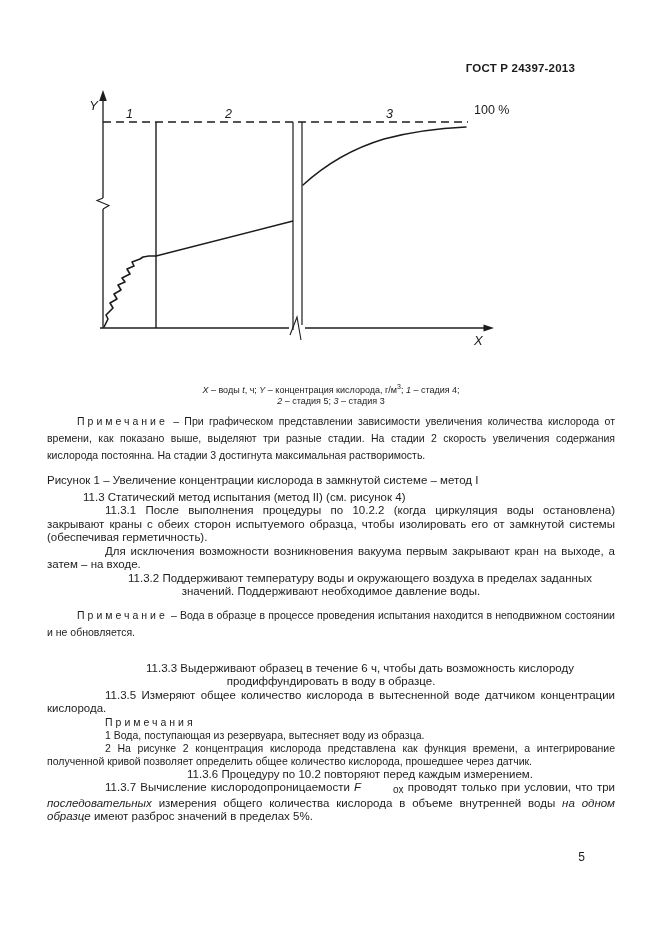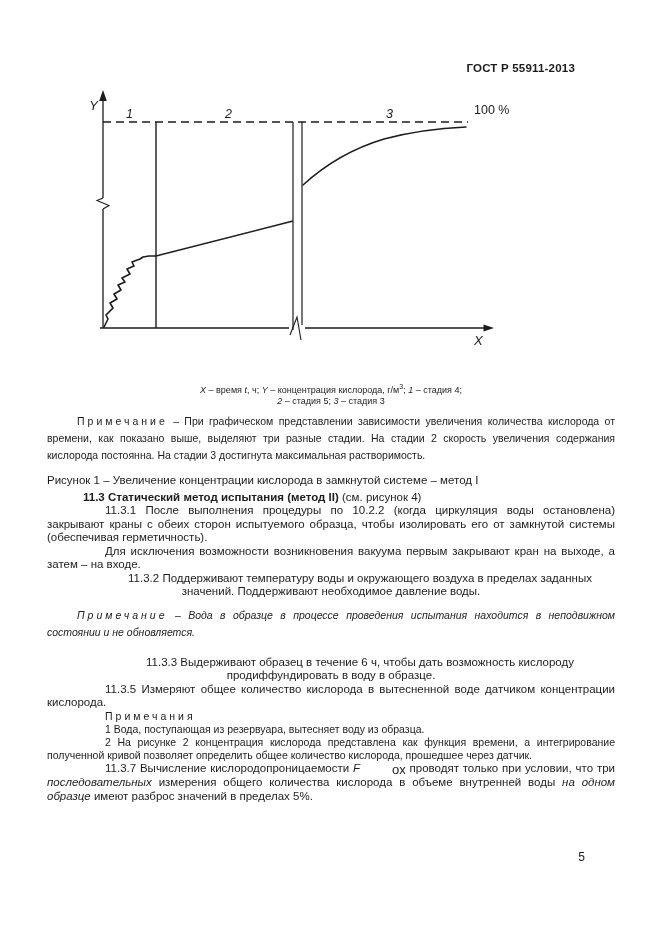--- a/index.html
+++ b/index.html
@@ -28,39 +28,39 @@
     text-align:center;font-size:9px;line-height:10.5px;
     margin:0 0 7px 0;
   }
   p{margin:0;}
   .p-just{text-align:justify;text-indent:58px;}
   .p-left{text-align:center;text-indent:58px;}
   .fig-note,.body-note{
     font-size:10.5px;line-height:17px;
     text-align:justify;text-indent:30px;
   }
-  .body-note{margin-top:8px;margin-bottom:15px;font-style:italic;}
+  .body-note{margin-top:8px;margin-bottom:21px;}
   .fig-note{margin-bottom:10px;}
   .fig-title{text-align:left;margin:0 0 3px 0;}
   .section-heading{text-indent:36px;margin:0;}
   .notes-block{font-size:10.5px;line-height:13px;}
   .notes-block p{text-indent:58px;text-align:justify;}
-  .seg-b{font-weight:bold;}
+  .seg-b{font-weight:normal;}
   .seg-i{font-style:italic;}
   .seg-sp{letter-spacing:3px;}
   .seg-sup{font-size:7px;vertical-align:4px;letter-spacing:0;}
-  .seg-sub{font-size:13px;vertical-align:-2px;letter-spacing:0;padding-left:32px;}
+  .seg-sub{font-size:10px;vertical-align:-2px;letter-spacing:0;padding-left:32px;}
   .page-num{position:absolute;right:76px;top:850px;font-size:12px;}
 </style>
 </head>
 <body>
 
 <div class="page">
 
-  <div class="doc-header">ГОСТ Р 55911-2013</div>
+  <div class="doc-header">ГОСТ Р 24397-2013</div>
 
   <svg class="figure-svg" width="470" height="268" viewBox="0 0 470 268">
 
     <line x1="43" y1="34" x2="408" y2="34" stroke="#1c1c1c" stroke-width="1.3" stroke-dasharray="8 5"></line>
 
     <line x1="43" y1="7" x2="43" y2="110" stroke="#1c1c1c" stroke-width="1.3"></line>
     <line x1="43" y1="121" x2="43" y2="240" stroke="#1c1c1c" stroke-width="1.3"></line>
     <polyline points="43,110 37,112.5 49,117.5 43,121" fill="none" stroke="#1c1c1c" stroke-width="1.1"></polyline>
     <polygon points="43,2 39.2,13 46.8,13" fill="#1c1c1c"></polygon>
 
@@ -84,21 +84,21 @@
     <text x="414" y="257" class="axis-label">X</text>
     <text x="66" y="30" class="stage-label">1</text>
     <text x="165" y="30" class="stage-label">2</text>
     <text x="326" y="30" class="stage-label">3</text>
     <text x="414" y="26" class="pct-label">100 %</text>
   </svg>
 
   <div class="text-col">
 
     <div class="caption">
-      <div><span class="seg-i">X</span><span> – время </span><span class="seg-i">t</span><span>, ч; </span><span class="seg-i">Y</span><span> – концентрация кислорода, г/м</span><span class="seg-sup">3</span><span>; </span><span class="seg-i">1</span><span> – стадия 4;</span></div>
+      <div><span class="seg-i">X</span><span> – воды </span><span class="seg-i">t</span><span>, ч; </span><span class="seg-i">Y</span><span> – концентрация кислорода, г/м</span><span class="seg-sup">3</span><span>; </span><span class="seg-i">1</span><span> – стадия 4;</span></div>
       <div><span class="seg-i">2</span><span> – стадия 5; </span><span class="seg-i">3</span><span> – стадия 3</span></div>
     </div>
 
     <p class="fig-note"><span class="seg-sp">Примечание</span><span> – При графическом представлении зависимости увеличения количества кислорода от времени, как показано выше, выделяют три разные стадии. На стадии 2 скорость увеличения содержания кислорода постоянна. На стадии 3 достигнута максимальная растворимость.</span></p>
 
     <p class="fig-title">Рисунок 1 – Увеличение концентрации кислорода в замкнутой системе – метод I</p>
 
     <p class="section-heading"><span class="seg-b">11.3 Статический метод испытания (метод II)</span><span> (см. рисунок 4)</span></p>
 
     <p class="p-just">11.3.1 После выполнения процедуры по 10.2.2 (когда циркуляция воды остановлена) закрывают краны с обеих сторон испытуемого образца, чтобы изолировать его от замкнутой системы (обеспечивая герметичность).</p>
@@ -109,19 +109,20 @@
 
     <p class="p-left">11.3.3 Выдерживают образец в течение 6 ч, чтобы дать возможность кислороду продиффундировать в воду в образце.</p>
     <p class="p-just">11.3.5 Измеряют общее количество кислорода в вытесненной воде датчиком концентрации кислорода.</p>
 
     <div class="notes-block">
       <p><span class="seg-sp">Примечания</span></p>
       <p>1 Вода, поступающая из резервуара, вытесняет воду из образца.</p>
       <p>2 На рисунке 2 концентрация кислорода представлена как функция времени, а интегрирование полученной кривой позволяет определить общее количество кислорода, прошедшее через датчик.</p>
     </div>
 
+    <p class="p-left">11.3.6 Процедуру по 10.2 повторяют перед каждым измерением.</p>
     <p class="p-just"><span>11.3.7 Вычисление кислородопроницаемости </span><span class="seg-i">F</span><span class="seg-sub">ox</span><span> проводят только при условии, что три </span><span class="seg-i">последовательных</span><span> измерения общего количества кислорода в объеме внутренней воды </span><span class="seg-i">на одном образце</span><span> имеют разброс значений в пределах 5%.</span></p>
 
   </div>
 
   <div class="page-num">5</div>
 
 </div>
 
 </body></html>

